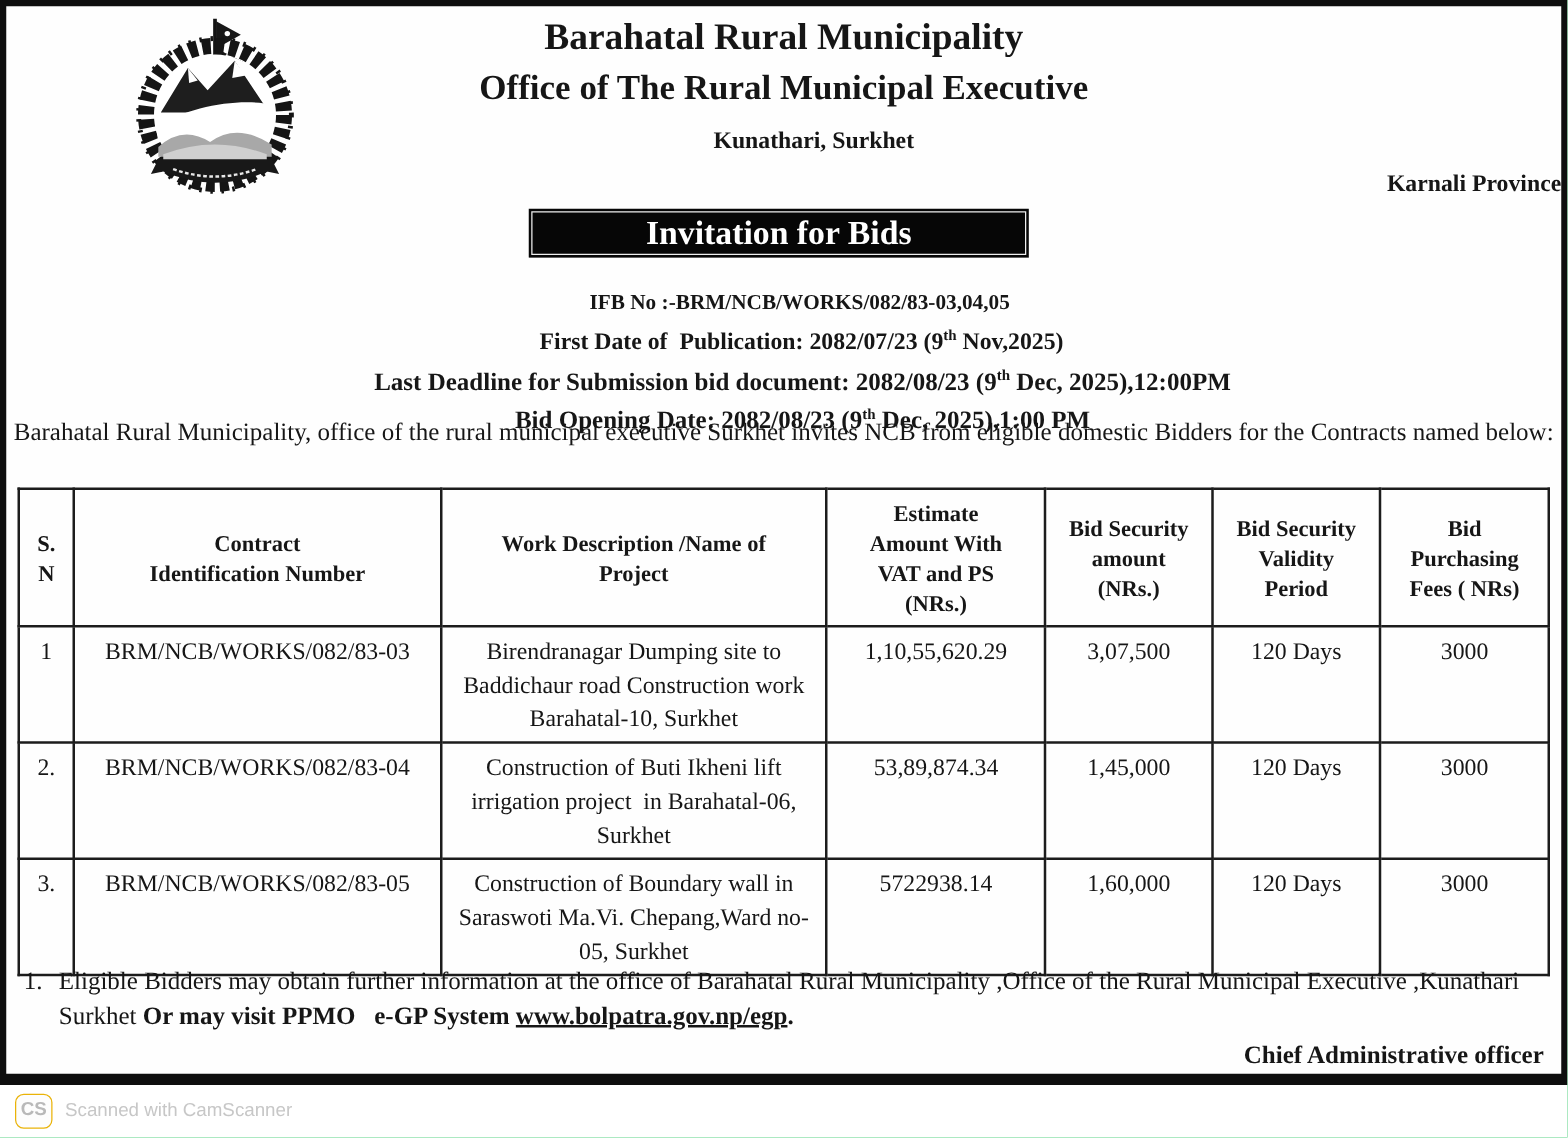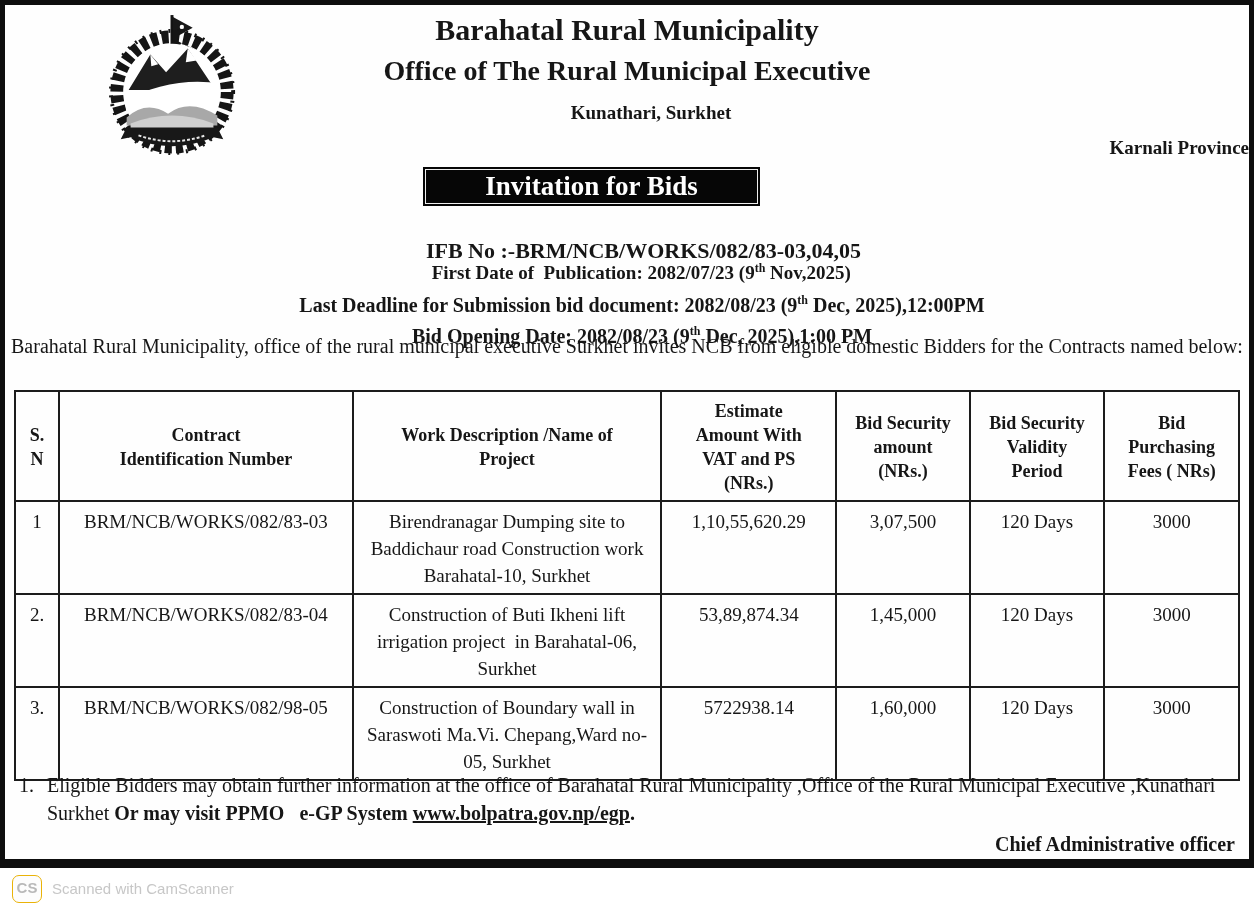--- a/index.html
+++ b/index.html
@@ -20,29 +20,29 @@
 
   .logo{position:absolute;left:98px;top:8px;width:138px;height:150px;}
 
   .titles{position:absolute;left:0;top:8px;width:100%;text-align:center;}
   .t-municipality{font-size:30px;font-weight:bold;margin:0;line-height:34px;}
   .t-office{font-size:28px;font-weight:bold;margin:8px 0 0;line-height:32px;}
   .t-location{font-size:19px;font-weight:bold;margin-top:15px;padding-left:48px;}
   .t-province{font-size:19px;font-weight:bold;margin-top:13px;text-align:right;}
 
   .banner{
-    position:absolute;left:418px;top:162px;width:337px;height:39px;
+    position:absolute;left:418px;top:162px;width:400px;height:39px;
     background:#060606;color:#ffffff;text-align:center;
     font-size:27px;font-weight:bold;line-height:39px;
     box-shadow:inset 0 0 0 2px #060606, inset 0 0 0 3px #efefef;
   }
 
   .meta{position:absolute;left:0;width:100%;text-align:center;font-weight:bold;white-space:pre-wrap;}
   .meta sup{font-size:12px;}
-  .m-ifb{top:207px;font-size:22px;}
+  .m-ifb{top:207px;font-size:17px;}
   .m-pub{top:234px;font-size:19px;}
   .m-deadline{top:265px;font-size:20px;}
   .m-opening{top:296px;font-size:20px;}
 
   .intro{
     position:absolute;left:6px;top:328px;width:1232px;
     font-size:20px;line-height:27px;text-align:left;
   }
 
   table.bids{
@@ -187,21 +187,21 @@
             <td>2.</td>
             <td>BRM/NCB/WORKS/082/83-04</td>
             <td>Construction of Buti Ikheni lift irrigation project  in Barahatal-06, Surkhet</td>
             <td>53,89,874.34</td>
             <td>1,45,000</td>
             <td>120 Days</td>
             <td>3000</td>
           </tr>
           <tr class="r2">
             <td>3.</td>
-            <td>BRM/NCB/WORKS/082/98-05</td>
+            <td>BRM/NCB/WORKS/082/83-05</td>
             <td>Construction of Boundary wall in Saraswoti Ma.Vi. Chepang,Ward no-05, Surkhet</td>
             <td>5722938.14</td>
             <td>1,60,000</td>
             <td>120 Days</td>
             <td>3000</td>
           </tr>
         </tbody>
     </table>
 
     <div class="notes">

